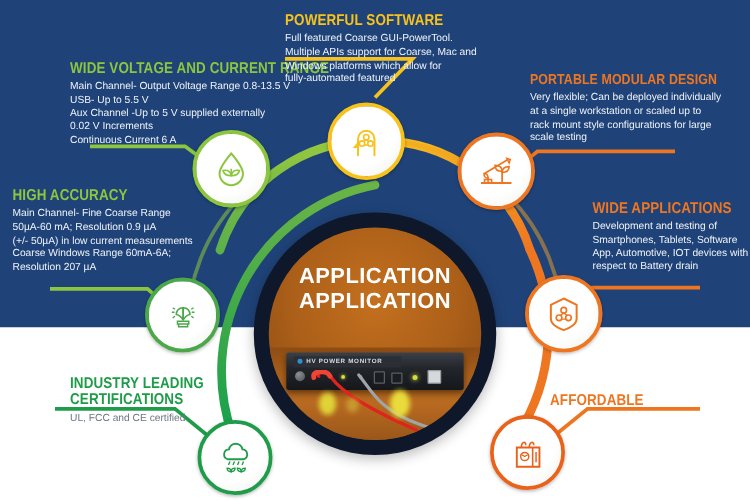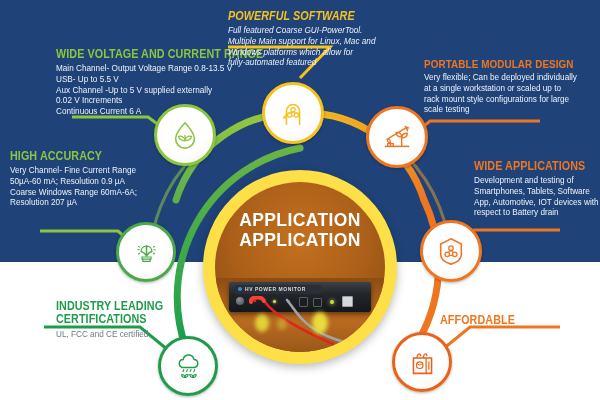--- a/index.html
+++ b/index.html
@@ -32,21 +32,21 @@
     background:radial-gradient(circle at 38% 32%,#ffffff 0%,#ffffff 58%,#f0efea 100%);
     box-shadow:0 1px 3px rgba(0,0,0,.30);
     display:flex;align-items:center;justify-content:center;
     z-index:6;
   }
   .node svg{display:block;}
 
   
   #hub{
     position:absolute;left:203px;top:170px;width:194px;height:194px;border-radius:50%;
-    background:#fde047;box-shadow:0 3px 10px rgba(0,0,0,.28);z-index:5;
+    background:#0f172a;box-shadow:0 3px 10px rgba(0,0,0,.28);z-index:5;
   }
   #hub-inner{
     position:absolute;left:12px;top:12px;width:170px;height:170px;border-radius:50%;
     overflow:hidden;
     background:radial-gradient(circle at 50% 34%,#c4701e 0%,#ab5f19 48%,#7e4412 100%);
   }
   #hub-title{
     position:absolute;left:0;top:28px;width:170px;text-align:center;
     color:#fff;font-weight:bold;font-size:17.5px;line-height:1.16;letter-spacing:.4px;
   }
@@ -238,25 +238,25 @@
     <div class="hd" style="color:#8cc63e;font-size:12.5px;">WIDE VOLTAGE AND CURRENT RANGE</div>
     <div class="bd" style="font-size:8.2px;margin-top:3px;">
       <div>Main Channel- Output Voltage Range 0.8-13.5 V</div>
       <div>USB- Up to 5.5 V</div>
       <div>Aux Channel -Up to 5 V supplied externally</div>
       <div>0.02 V Increments</div>
       <div>Continuous Current 6 A</div>
     </div>
   </div>
 
-  <div class="blk" id="b-powerful-software" style="left:228px;top:10px;width:215px;font-style:italic;">
+  <div class="blk" id="b-powerful-software" style="left:228px;top:10px;width:215px;">
     <div class="hd" style="color:#f6c21b;font-size:12.5px;">POWERFUL SOFTWARE</div>
     <div class="bd" style="font-size:8.2px;margin-top:3px;">
       <div>Full featured Coarse GUI-PowerTool.</div>
-      <div>Multiple Main support for Linux, Mac and</div>
+      <div>Multiple APIs support for Coarse, Mac and</div>
       <div>Windows platforms which allow for</div>
       <div>fully-automated featured</div>
     </div>
   </div>
 
   <div class="blk" id="b-portable" style="left:424px;top:58px;width:180px;">
     <div class="hd" style="color:#ef7621;font-size:11.5px;">PORTABLE MODULAR DESIGN</div>
     <div class="bd" style="font-size:8.2px;margin-top:3px;">
       <div>Very flexible; Can be deployed individually</div>
       <div>at a single workstation or scaled up to</div>
@@ -283,20 +283,21 @@
     <div class="hd" style="color:#1f9c4a;font-size:12.5px;">INDUSTRY LEADING</div>
     <div class="hd" style="color:#1f9c4a;font-size:12.5px;">CERTIFICATIONS</div>
     <div class="bd" style="font-size:8.2px;margin-top:3px;">
       <div>UL, FCC and CE certified</div>
     </div>
   </div>
 
   <div class="blk" id="b-high-accuracy" style="left:10px;top:150px;width:240px;">
     <div class="hd" style="color:#8cc63e;font-size:12.5px;">HIGH ACCURACY</div>
     <div class="bd" style="font-size:8.2px;margin-top:3px;">
-      <div>Very Channel- Fine Current Range</div>
+      <div>Main Channel- Fine Coarse Range</div>
       <div>50µA-60 mA; Resolution 0.9 µA</div>
+      <div>(+/- 50µA) in low current measurements</div>
       <div>Coarse Windows Range 60mA-6A;</div>
       <div>Resolution 207 µA</div>
     </div>
   </div>
 
 </div>
 
 </body></html>

